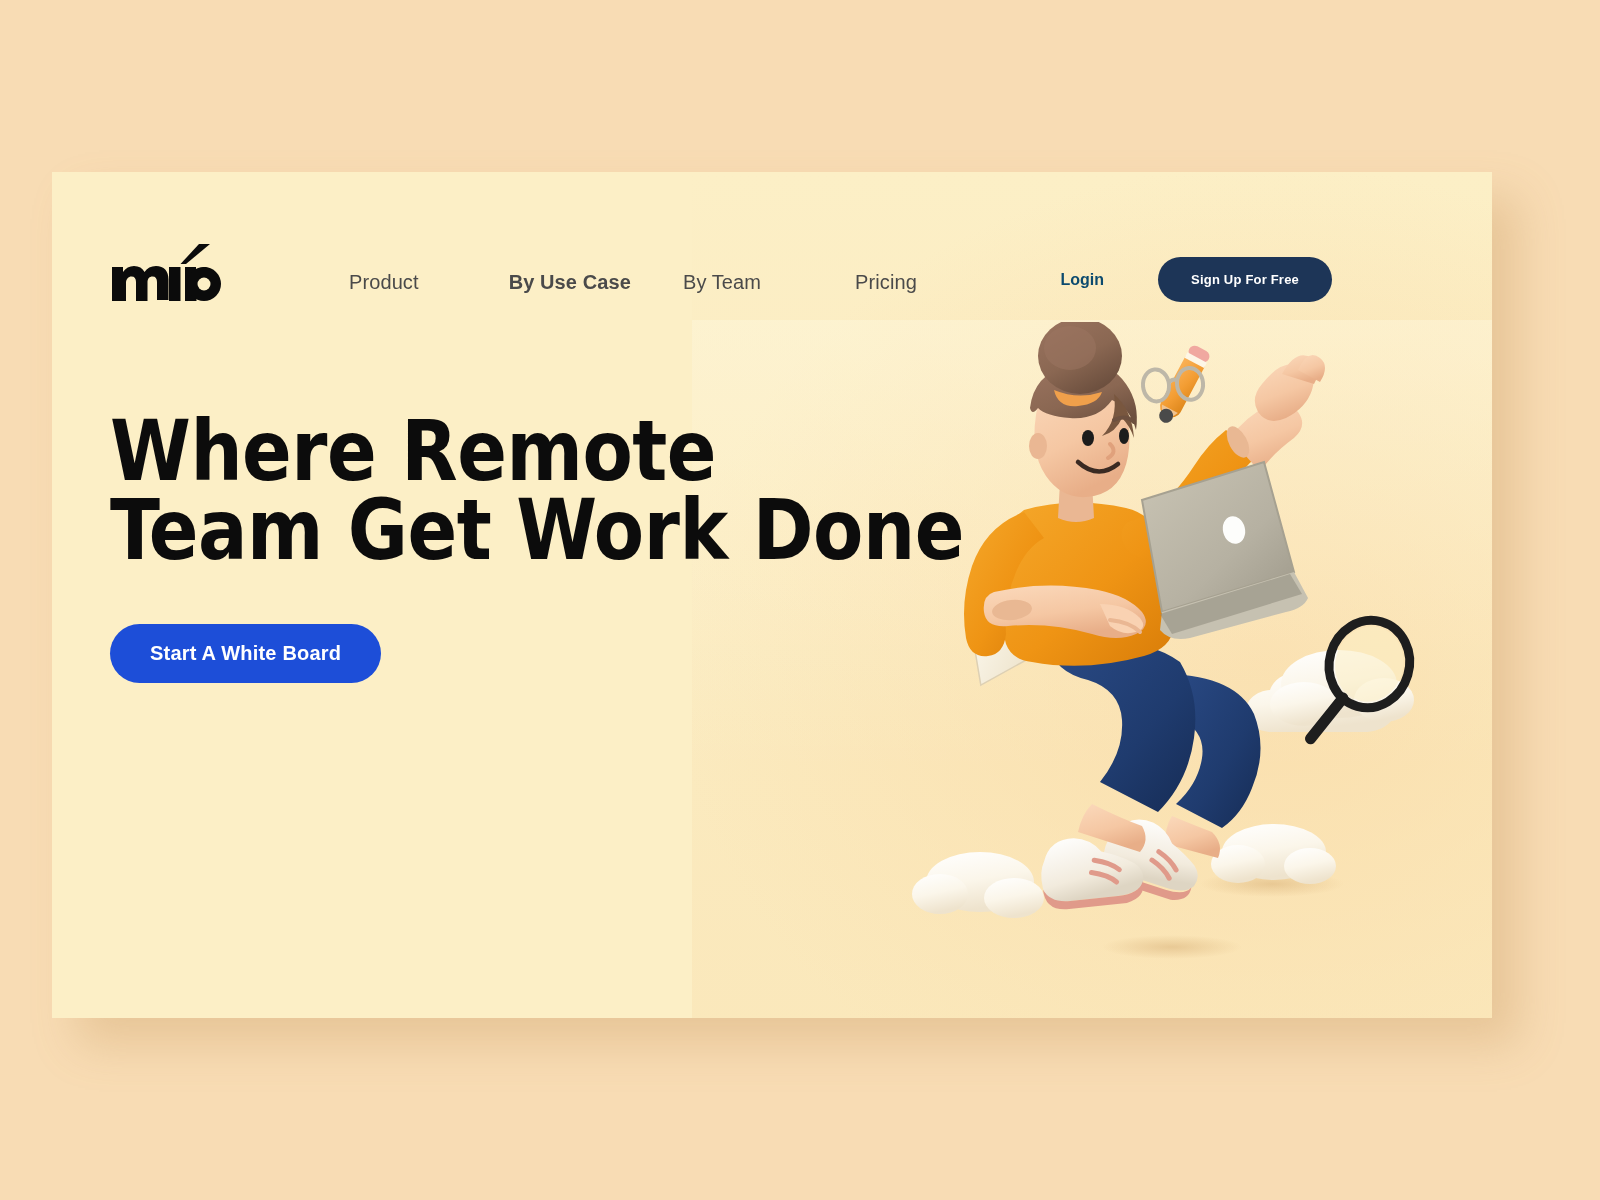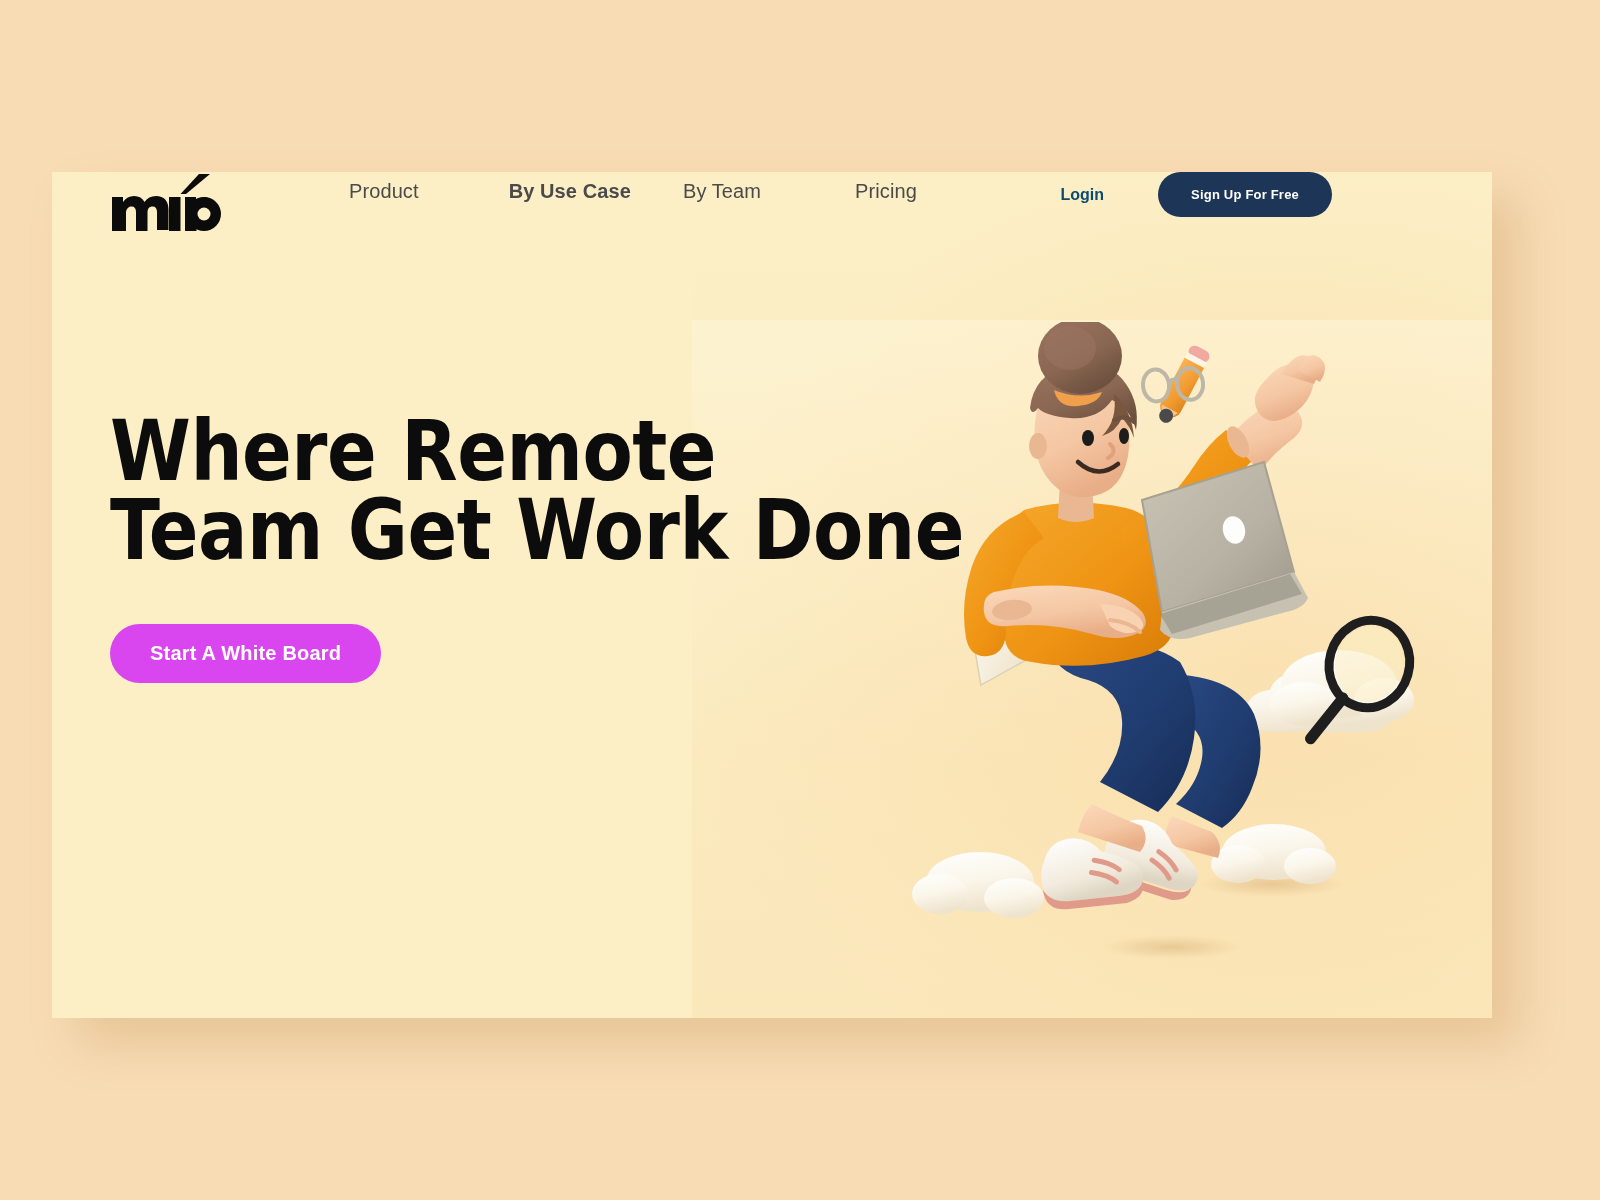--- a/index.html
+++ b/index.html
@@ -43,21 +43,21 @@
     left:0; top:148px;
     width:800px; height:640px;
     background:linear-gradient(180deg, rgba(255,248,222,0.45) 0%, rgba(255,248,222,0.0) 70%);
   }
 
   
   #navbar {
     position:absolute;
     left:0; top:0;
     width:1340px; height:130px;
-    display:flex; align-items:flex-start;
+    display:flex; align-items:flex-end;
     padding:0 60px 0 58px;
     z-index:6;
   }
 
   
   .logo {
     position:relative;
     width:115px; height:60px;
     flex:0 0 auto;
   }
@@ -130,21 +130,21 @@
   .hero-sub {
     margin-top:38px;
     font-size:20px;
     line-height:1.45;
     color:#4d4d4d;
     white-space:pre-line;
   }
   .cta-btn {
     margin-top:54px;
     display:inline-block;
-    background:#d946ef;
+    background:#1d4ed8;
     color:#ffffff;
     font-size:20px;
     font-weight:bold;
     border:none;
     border-radius:30px;
     padding:18px 40px;
     cursor:pointer;
     letter-spacing:0.2px;
     font-family:"Liberation Sans", sans-serif;
   }

